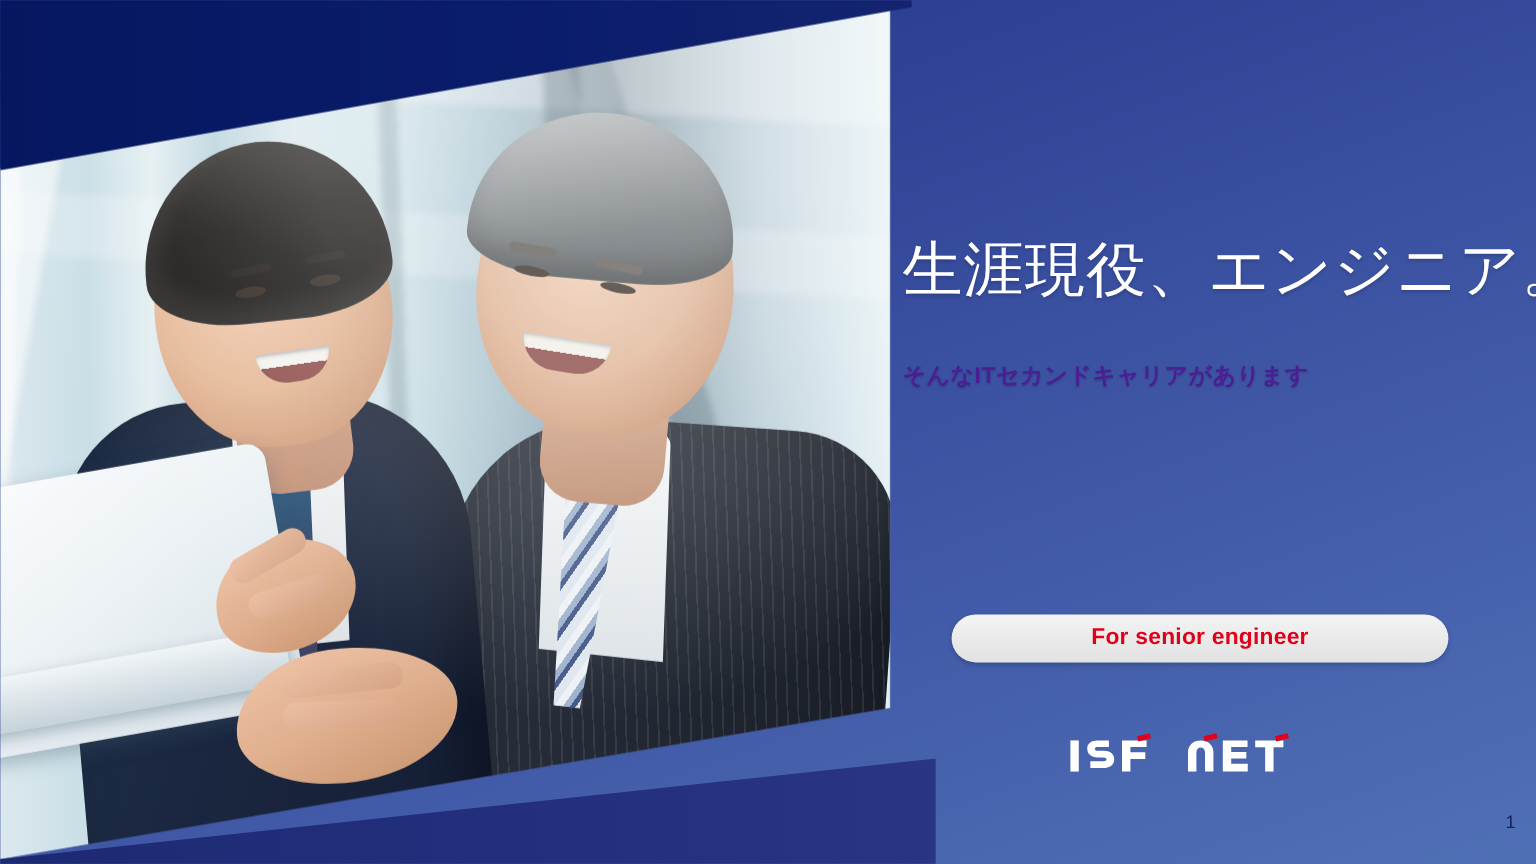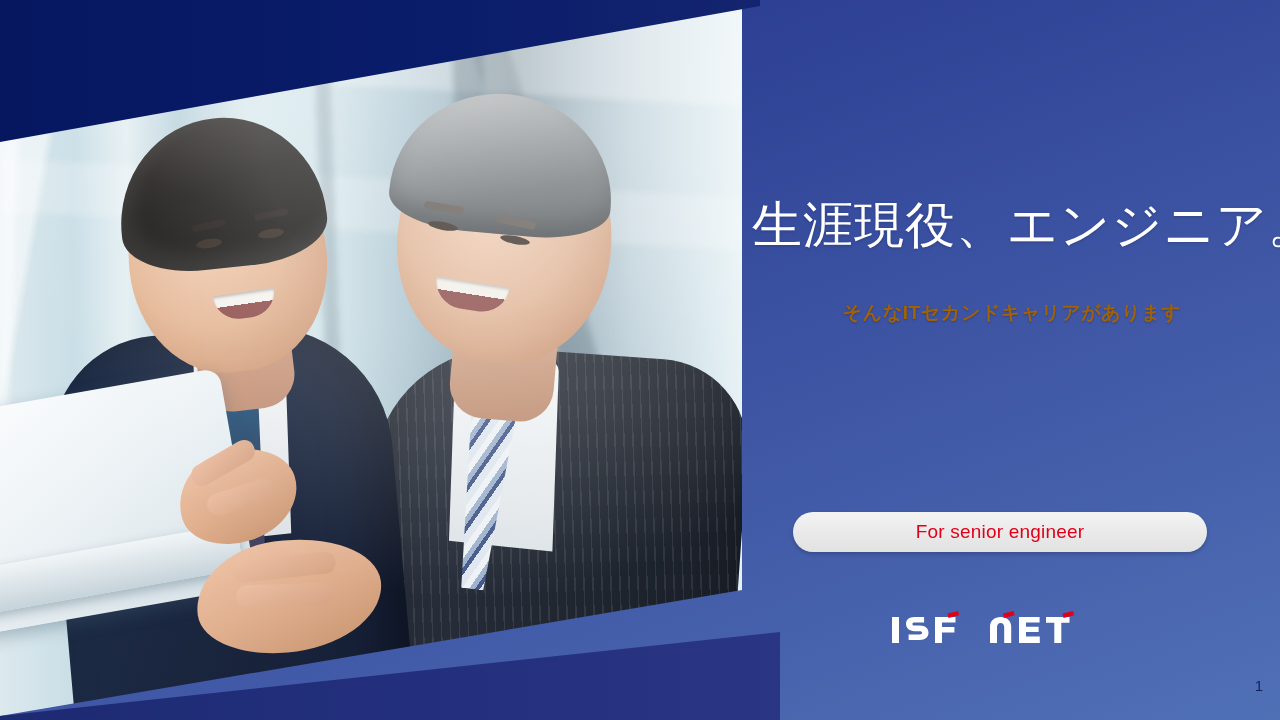--- a/index.html
+++ b/index.html
@@ -362,46 +362,46 @@
     font-weight: 400;
     text-align: center;
     white-space: nowrap;
     text-shadow: 0 1px 3px rgba(0,0,0,.18);
   }
   .subhead {
     position: absolute;
     left: 752px;
     top: 300px;
     width: 520px;
-    color: #a16207;
+    color: #4c1d95;
     font-size: 19px;
     font-weight: 700;
     letter-spacing: .6px;
-    text-align: center;
+    text-align: left;
     white-space: nowrap;
     text-shadow: 0 1px 2px rgba(0,0,0,.22);
   }
 
   .pill {
     position: absolute;
     left: 793px;
     top: 512px;
     width: 414px;
     height: 40px;
     border-radius: 22px;
     background: linear-gradient(180deg, #f4f4f4 0%, #e9e9e9 55%, #e2e2e2 100%);
     box-shadow: 0 2px 4px rgba(0,0,0,.20);
     display: flex;
     align-items: center;
     justify-content: center;
   }
   .pill-label {
     color: #e1001a;
     font-size: 19px;
-    font-weight: 400;
+    font-weight: 700;
     letter-spacing: .2px;
     white-space: nowrap;
   }
 
   
   .logo {
     position: absolute;
     left: 890px;
     top: 608px;
     width: 210px;

